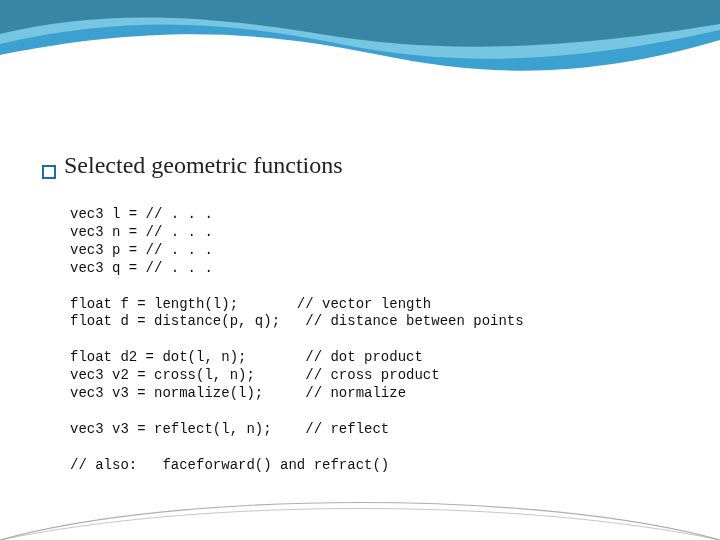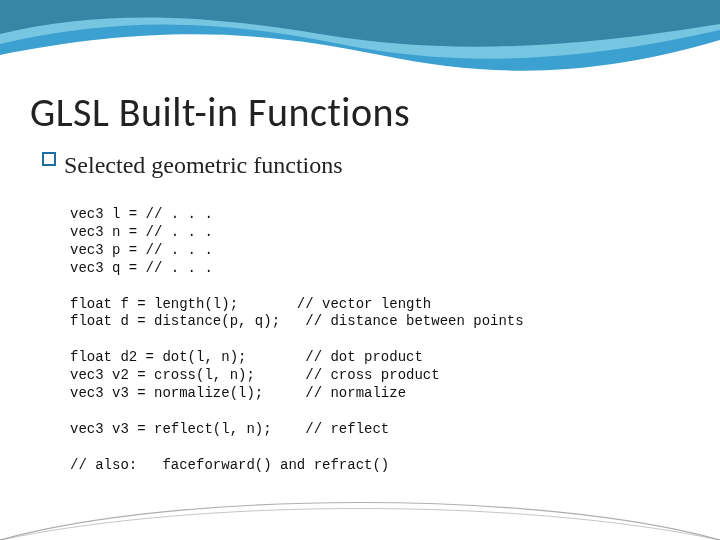--- a/index.html
+++ b/index.html
@@ -32,21 +32,21 @@
     font-size: 40px;
     font-weight: 400;
     color: #222;
     letter-spacing: 0.5px;
   }
   .subtitle-row {
     position: absolute;
     top: 152px;
     left: 30px;
     display: flex;
-    align-items: flex-start;
+    align-items: flex-end;
     gap: 8px;
     padding-left: 12px;
   }
   .bullet-box {
     width: 14px;
     height: 14px;
     border: 2px solid #1a6fa0;
     background: transparent;
     flex: none;
   }
@@ -71,21 +71,20 @@
 <body>
 
 <div class="slide">
 
   <svg class="wave-top" viewBox="0 0 720 90" preserveAspectRatio="none">
     <path d="M0,0 L720,0 L720,40 C600,75 500,80 380,55 C260,30 150,25 0,55 Z" fill="#1a8fc8" opacity="0.85"></path>
     <path d="M0,0 L720,0 L720,30 C580,62 460,68 340,44 C220,20 120,16 0,44 Z" fill="#8fd4e8" opacity="0.7"></path>
     <path d="M0,0 L720,0 L720,24 C560,50 440,54 320,34 C200,14 100,10 0,34 Z" fill="#0d5b7f" opacity="0.6"></path>
   </svg>
 
-  <h1 class="title">GLSL Built-in Functions</h1>
 
   <div class="subtitle-row">
     <span class="bullet-box"></span>
     <span class="subtitle">Selected geometric functions</span>
   </div>
 
   <pre class="code-block">vec3 l = // . . .
 vec3 n = // . . .
 vec3 p = // . . .
 vec3 q = // . . .

